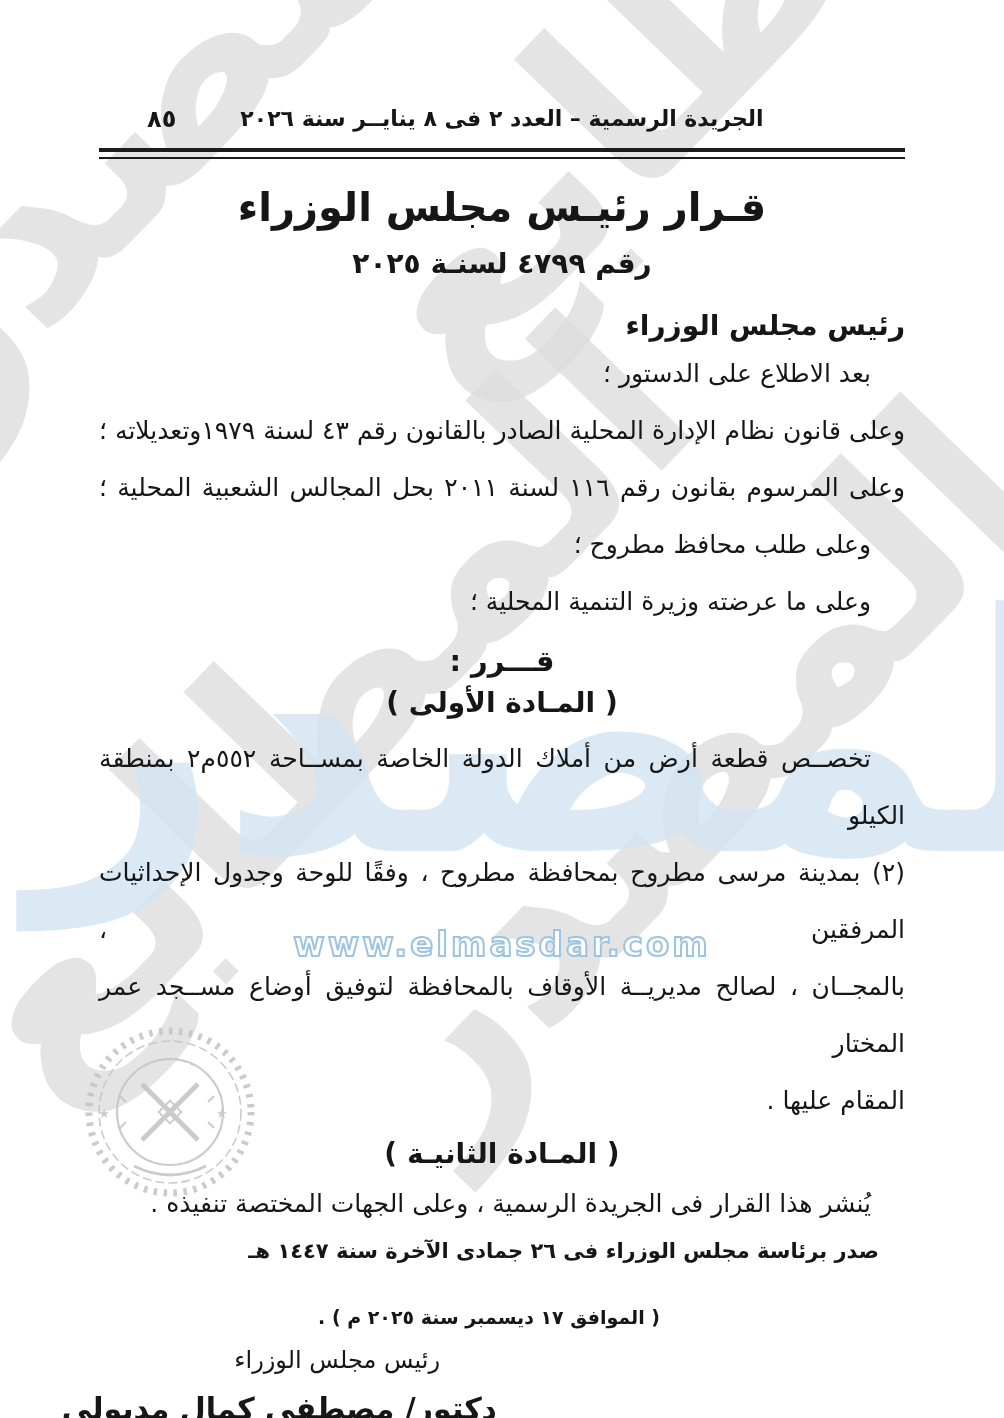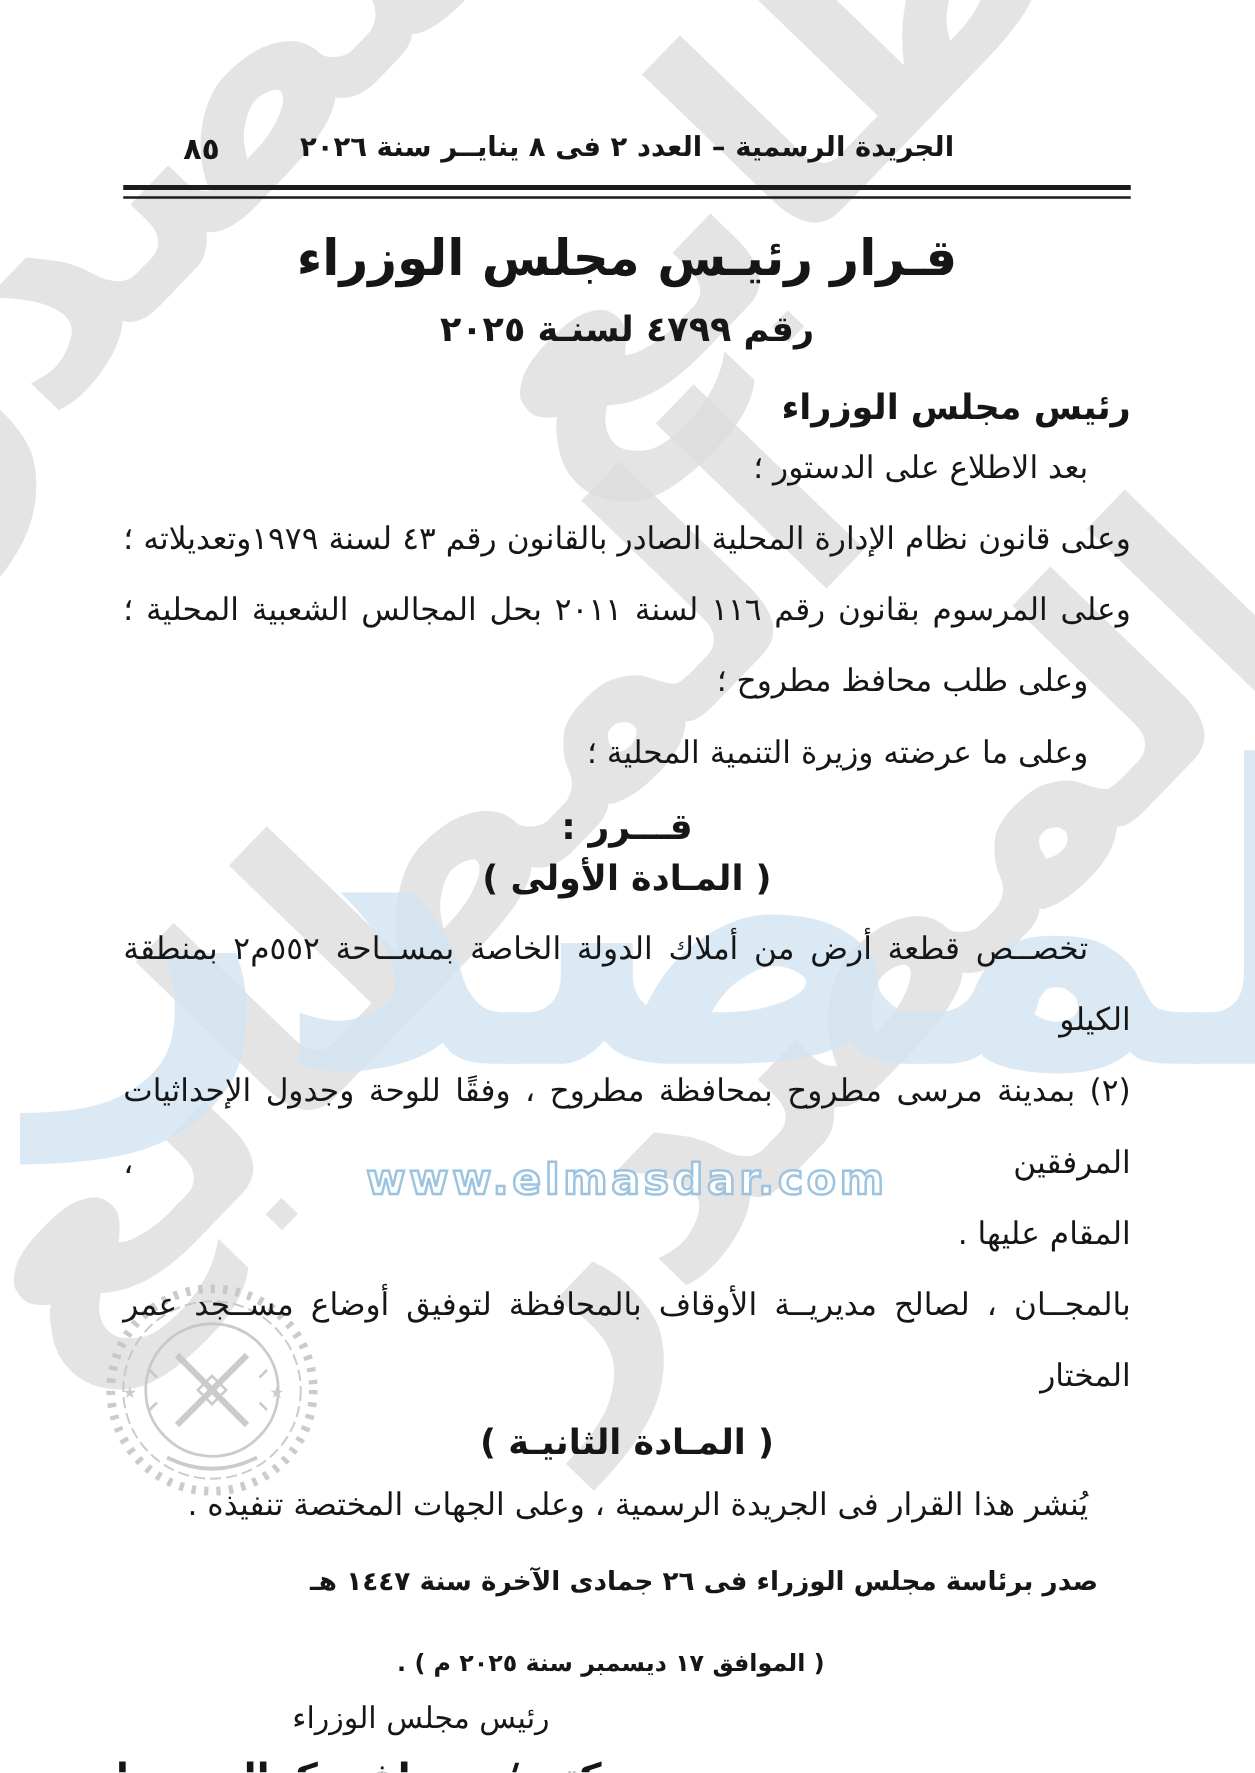--- a/index.html
+++ b/index.html
@@ -49,21 +49,21 @@
   .doc-title{margin-top:22px;text-align:center;font-size:40px;font-weight:bold;line-height:52px;}
   .doc-subtitle{margin-top:12px;text-align:center;font-size:28px;font-weight:bold;line-height:38px;}
   .issuer{margin-top:24px;font-size:28px;font-weight:bold;line-height:38px;text-align:right;}
   .line{font-size:25px;line-height:57px;text-align:right;}
   .indent{text-indent:34px;}
   .just{text-align:justify;text-align-last:justify;}
   .decree-word{margin-top:10px;text-align:center;font-size:29px;font-weight:bold;line-height:42px;}
   .article-heading{margin-top:0;text-align:center;font-size:28px;font-weight:bold;line-height:42px;}
   .art1{margin-top:6px;}
   .art2-heading{margin-top:4px;}
-  .closing-issued{margin-top:14px;font-size:21px;font-weight:bold;line-height:38px;text-align:right;text-indent:26px;}
+  .closing-issued{margin-top:0;font-size:21px;font-weight:bold;line-height:38px;text-align:right;text-indent:26px;}
   .closing-greg{margin-top:28px;font-size:19px;font-weight:bold;line-height:38px;text-align:right;padding-left:0;padding-right:245px;}
   .sig-title{margin-top:4px;font-size:24px;line-height:40px;text-align:right;padding-right:465px;white-space:nowrap;}
   .sig-name{margin-top:6px;font-size:30px;font-weight:bold;line-height:46px;text-align:right;padding-right:408px;white-space:nowrap;}
 </style>
 </head>
 <body>
 
 <div class="page">
 
   <div class="wm wm-gray wm-g1">المطابع</div>
@@ -110,22 +110,22 @@
     <div class="line just">وعلى المرسوم بقانون رقم ١١٦ لسنة ٢٠١١ بحل المجالس الشعبية المحلية ؛</div>
     <div class="line indent">وعلى طلب محافظ مطروح ؛</div>
     <div class="line indent">وعلى ما عرضته وزيرة التنمية المحلية ؛</div>
 
     <div class="decree-word">قـــرر :</div>
 
     <div class="article-heading">( المـادة الأولى )</div>
     <div class="art1">
       <div class="line just indent">تخصــص قطعة أرض من أملاك الدولة الخاصة بمســاحة ٥٥٢م٢ بمنطقة الكيلو</div>
       <div class="line just">(٢) بمدينة مرسى مطروح بمحافظة مطروح ، وفقًا للوحة وجدول الإحداثيات المرفقين ،</div>
+      <div class="line just">بالمجــان ، لصالح مديريــة الأوقاف بالمحافظة لتوفيق أوضاع مســجد عمر المختار</div>
       <div class="line">المقام عليها .</div>
-      <div class="line just">بالمجــان ، لصالح مديريــة الأوقاف بالمحافظة لتوفيق أوضاع مســجد عمر المختار</div>
     </div>
 
     <div class="article-heading art2-heading">( المـادة الثانيـة )</div>
     <div class="line indent">يُنشر هذا القرار فى الجريدة الرسمية ، وعلى الجهات المختصة تنفيذه .</div>
 
     <div class="closing-issued">صدر برئاسة مجلس الوزراء فى ٢٦ جمادى الآخرة سنة ١٤٤٧ هـ</div>
     <div class="closing-greg">( الموافق ١٧ ديسمبر سنة ٢٠٢٥ م ) .</div>
 
     <div class="sig-title">رئيس مجلس الوزراء</div>
     <div class="sig-name">دكتور/ مصطفى كمال مدبولى</div>

